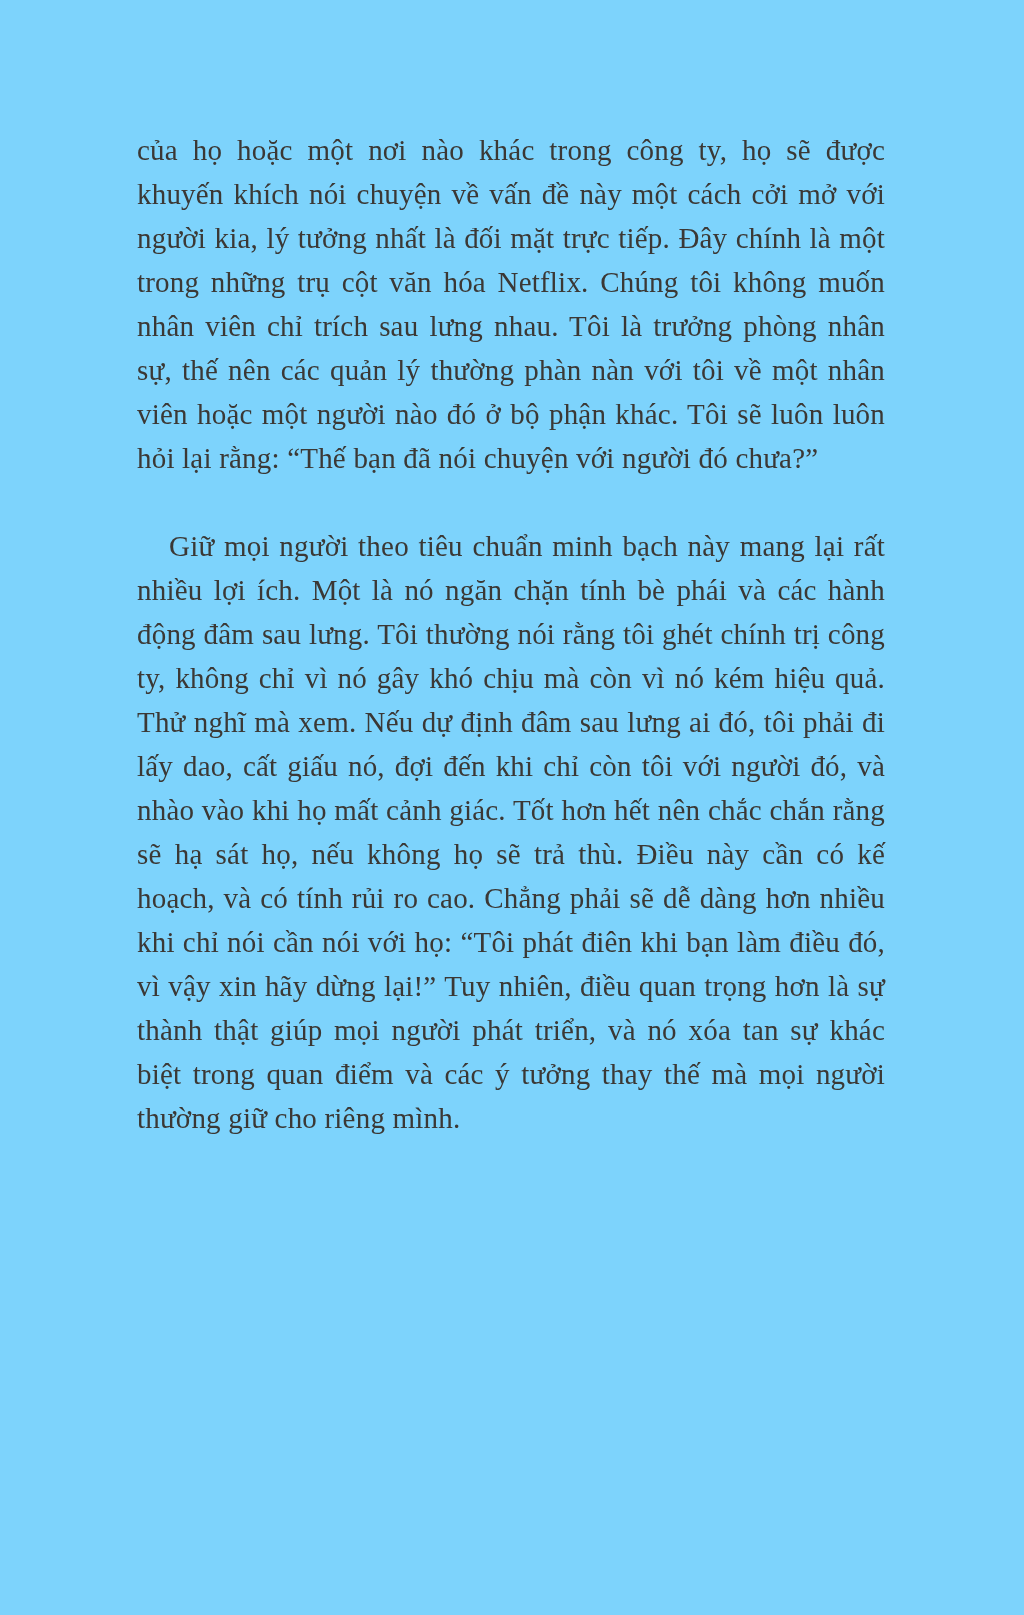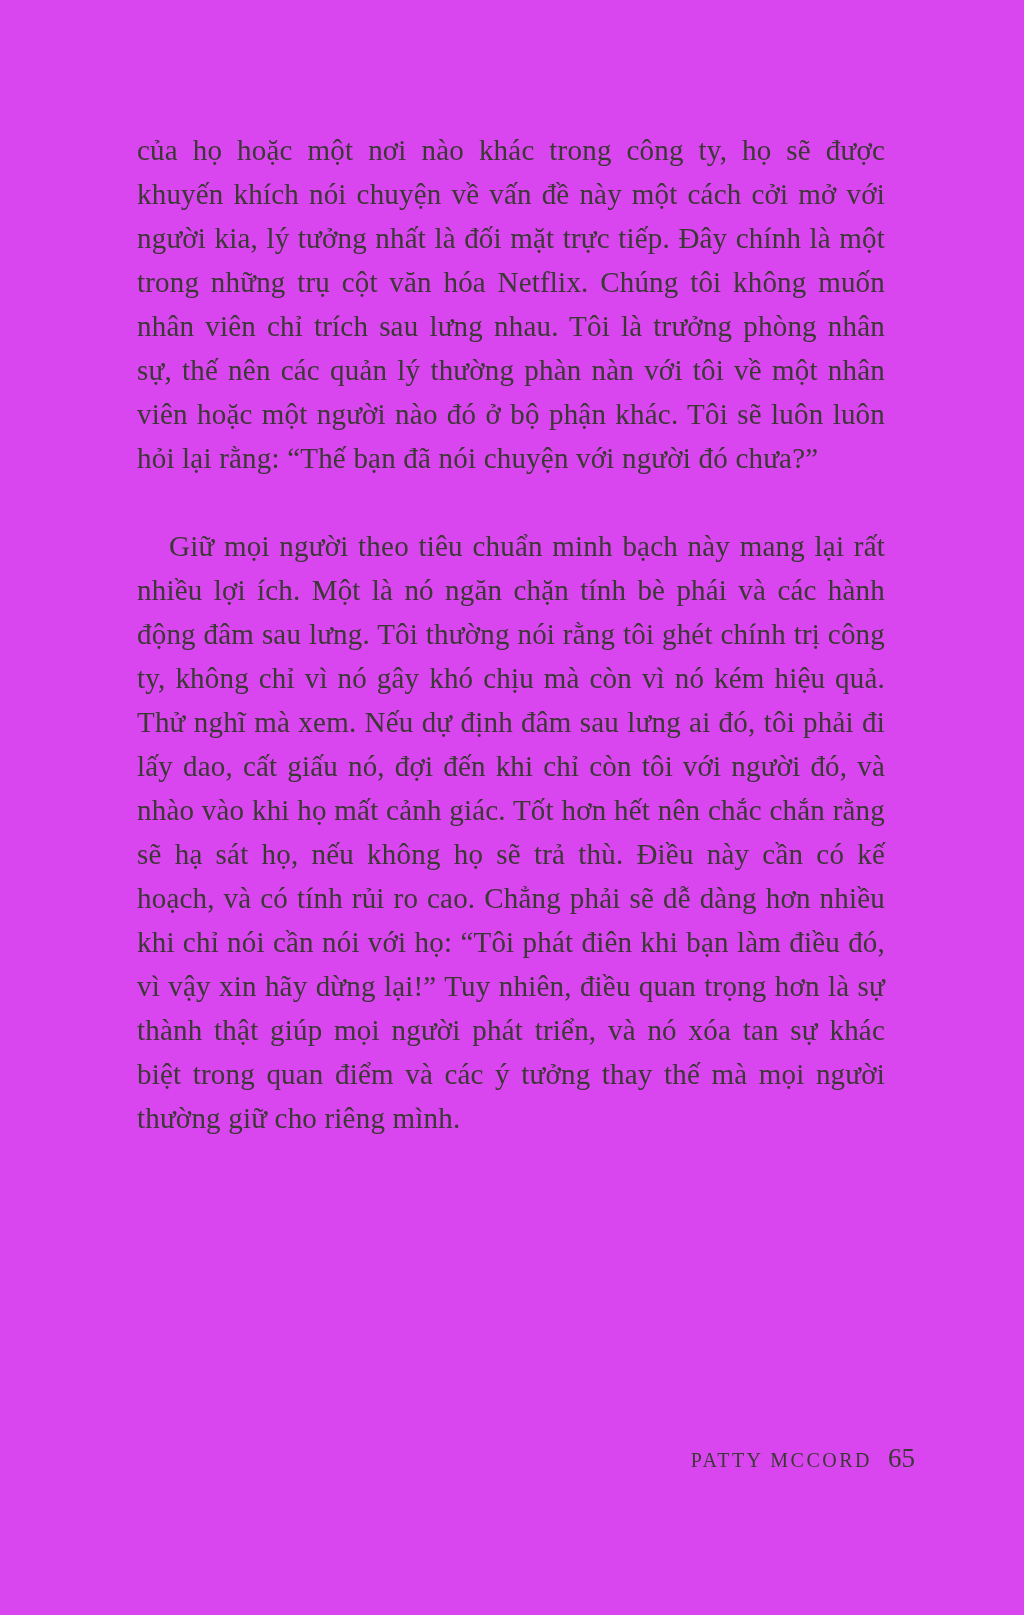--- a/index.html
+++ b/index.html
@@ -4,21 +4,21 @@
 <style>
   html, body {
     margin: 0;
     padding: 0;
     background: #ffffff;
   }
   .page {
     position: relative;
     width: 1024px;
     height: 1615px;
-    background: #d946ef;
+    background: #7dd3fc;
     font-family: "Liberation Serif", "DejaVu Serif", serif;
     color: #3b3835;
     overflow: hidden;
   }
   .text-block {
     position: absolute;
     left: 137px;
     top: 128px;
     width: 748px;
   }
@@ -53,18 +53,14 @@
 </head>
 <body>
 
 <div class="page">
 
   <div class="text-block">
     <p class="para">của họ hoặc một nơi nào khác trong công ty, họ sẽ được khuyến khích nói chuyện về vấn đề này một cách cởi mở với người kia, lý tưởng nhất là đối mặt trực tiếp. Đây chính là một trong những trụ cột văn hóa Netflix. Chúng tôi không muốn nhân viên chỉ trích sau lưng nhau. Tôi là trưởng phòng nhân sự, thế nên các quản lý thường phàn nàn với tôi về một nhân viên hoặc một người nào đó ở bộ phận khác. Tôi sẽ luôn luôn hỏi lại rằng: “Thế bạn đã nói chuyện với người đó chưa?”</p>
     <p class="para indent">Giữ mọi người theo tiêu chuẩn minh bạch này mang lại rất nhiều lợi ích. Một là nó ngăn chặn tính bè phái và các hành động đâm sau lưng. Tôi thường nói rằng tôi ghét chính trị công ty, không chỉ vì nó gây khó chịu mà còn vì nó kém hiệu quả. Thử nghĩ mà xem. Nếu dự định đâm sau lưng ai đó, tôi phải đi lấy dao, cất giấu nó, đợi đến khi chỉ còn tôi với người đó, và nhào vào khi họ mất cảnh giác. Tốt hơn hết nên chắc chắn rằng sẽ hạ sát họ, nếu không họ sẽ trả thù. Điều này cần có kế hoạch, và có tính rủi ro cao. Chẳng phải sẽ dễ dàng hơn nhiều khi chỉ nói cần nói với họ: “Tôi phát điên khi bạn làm điều đó, vì vậy xin hãy dừng lại!” Tuy nhiên, điều quan trọng hơn là sự thành thật giúp mọi người phát triển, và nó xóa tan sự khác biệt trong quan điểm và các ý tưởng thay thế mà mọi người thường giữ cho riêng mình.</p>
   </div>
 
-  <div class="footer">
-    <span class="author">PATTY MCCORD</span>
-    <span class="page-number">65</span>
-  </div>
 
 </div>
 
 </body></html>

